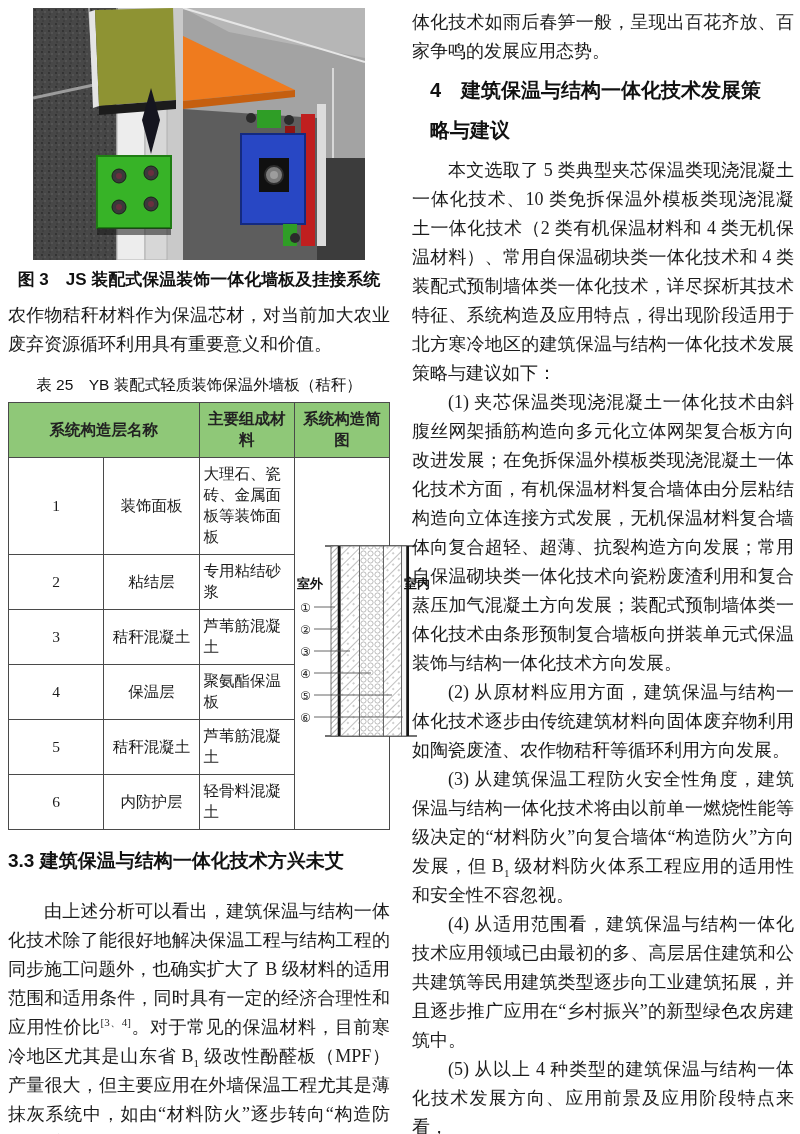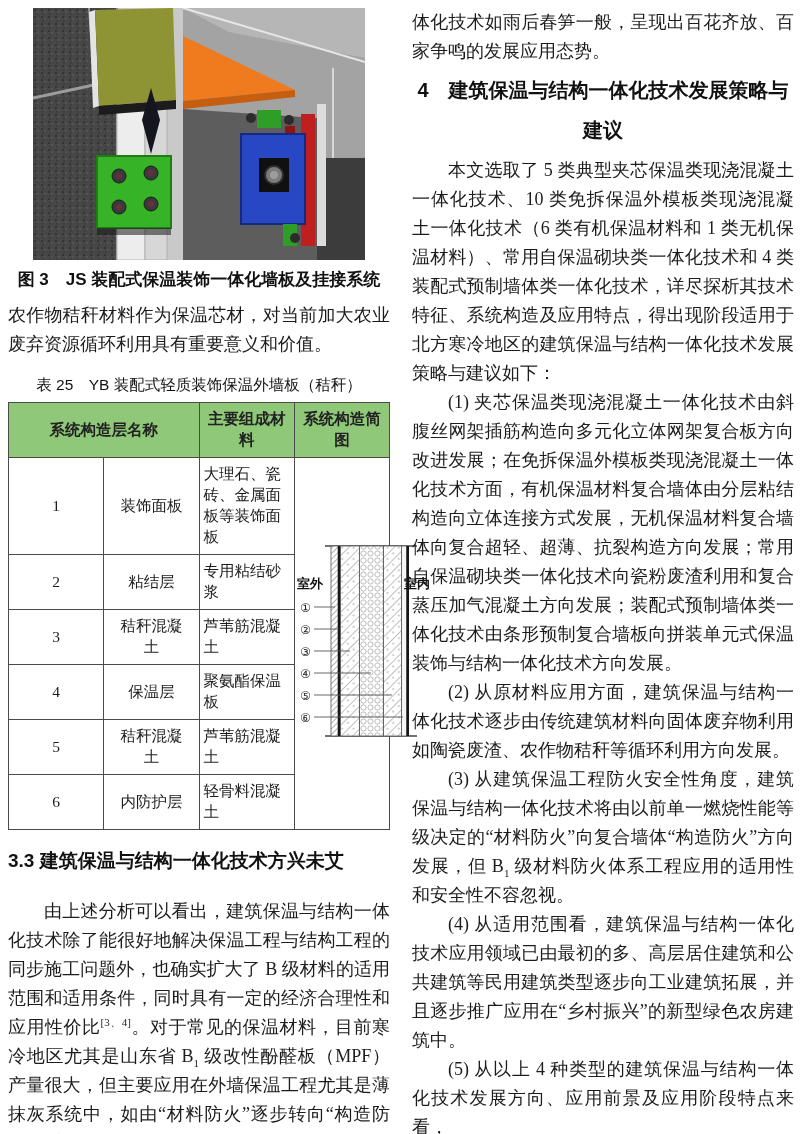--- a/index.html
+++ b/index.html
@@ -22,29 +22,29 @@
   .table-title{
     text-align:center;font-family:"Liberation Sans","DejaVu Sans",sans-serif;
     font-weight:normal;font-size:15.5px;margin:16px 0 6px;color:#111;
   }
   table{border-collapse:collapse;width:100%;font-size:15.5px;table-layout:fixed;}
   th,td{border:1px solid #4a4a4a;}
   thead th{
     background:#8fc878;font-weight:bold;color:#222;padding:6px 2px;
     font-size:15.5px;text-align:center;
   }
-  td{padding:6px 12px;vertical-align:middle;}
+  td{padding:6px 2px;vertical-align:middle;}
   td.no{width:26px;text-align:center;}
   td.nm{width:88px;text-align:center;}
   td.mt{width:102px;text-align:left;padding-left:4px;}
   td.row-h{height:40px;}
   td.diagram-cell{width:138px;padding:2px;vertical-align:middle;}
   h2.h4{
     font-family:"Liberation Sans","DejaVu Sans",sans-serif;font-weight:bold;
-    font-size:20px;line-height:40px;margin:4px 0 6px;text-align:center;color:#111;
+    font-size:20px;line-height:40px;margin:4px 18px 6px;text-align:left;color:#111;
   }
   h3.h33{
     font-family:"Liberation Sans","DejaVu Sans",sans-serif;font-weight:bold;
     font-size:19px;margin:18px 0 23px;color:#111;
   }
   .svg-text{font-family:"DejaVu Sans","Liberation Sans",sans-serif;}
 </style>
 </head>
 <body>
 
@@ -234,21 +234,21 @@
 
     <p class="body indent"><span>由上述分析可以看出，建筑保温与结构一体化技术除了能很好地解决保温工程与结构工程的同步施工问题外，也确实扩大了 B 级材料的适用范围和适用条件，同时具有一定的经济合理性和应用性价比</span><sup>[3、4]</sup><span>。对于常见的保温材料，目前寒冷地区尤其是山东省 B</span><sub>1</sub><span> 级改性酚醛板（MPF）产量很大，但主要应用在外墙保温工程尤其是薄抹灰系统中，如由“材料防火”逐步转向“构造防火”的新型防火设计思路，在建筑保温与结构一体化技术应用中或许会更好地发挥其阻燃型保温材料的优势。同时无论是外模板类现浇体系、夹芯保温现浇体系、砌体类自保温体系还是预制装配式自保温墙板体系，各种建筑保温与结构一</span></p>
   </div>
 
   <div class="col right">
 
     <p class="body">体化技术如雨后春笋一般，呈现出百花齐放、百家争鸣的发展应用态势。</p>
 
     <h2 class="h4">4　建筑保温与结构一体化技术发展策略与建议</h2>
 
-    <p class="body indent">本文选取了 5 类典型夹芯保温类现浇混凝土一体化技术、10 类免拆保温外模板类现浇混凝土一体化技术（6 类有机保温材料和 1 类无机保温材料）、常用自保温砌块类一体化技术和 4 类装配式预制墙体类一体化技术，详尽探析其技术特征、系统构造及应用特点，得出现阶段适用于北方寒冷地区的建筑保温与结构一体化技术发展策略与建议如下：</p>
+    <p class="body indent">本文选取了 5 类典型夹芯保温类现浇混凝土一体化技术、10 类免拆保温外模板类现浇混凝土一体化技术（2 类有机保温材料和 4 类无机保温材料）、常用自保温砌块类一体化技术和 4 类装配式预制墙体类一体化技术，详尽探析其技术特征、系统构造及应用特点，得出现阶段适用于北方寒冷地区的建筑保温与结构一体化技术发展策略与建议如下：</p>
 
     <p class="body indent">(1) 夹芯保温类现浇混凝土一体化技术由斜腹丝网架插筋构造向多元化立体网架复合板方向改进发展；在免拆保温外模板类现浇混凝土一体化技术方面，有机保温材料复合墙体由分层粘结构造向立体连接方式发展，无机保温材料复合墙体向复合超轻、超薄、抗裂构造方向发展；常用自保温砌块类一体化技术向瓷粉废渣利用和复合蒸压加气混凝土方向发展；装配式预制墙体类一体化技术由条形预制复合墙板向拼装单元式保温装饰与结构一体化技术方向发展。</p>
 
     <p class="body indent">(2) 从原材料应用方面，建筑保温与结构一体化技术逐步由传统建筑材料向固体废弃物利用如陶瓷废渣、农作物秸秆等循环利用方向发展。</p>
 
     <p class="body indent"><span>(3) 从建筑保温工程防火安全性角度，建筑保温与结构一体化技术将由以前单一燃烧性能等级决定的“材料防火”向复合墙体“构造防火”方向发展，但 B</span><sub>1</sub><span> 级材料防火体系工程应用的适用性和安全性不容忽视。</span></p>
 
     <p class="body indent">(4) 从适用范围看，建筑保温与结构一体化技术应用领域已由最初的多、高层居住建筑和公共建筑等民用建筑类型逐步向工业建筑拓展，并且逐步推广应用在“乡村振兴”的新型绿色农房建筑中。</p>
 
     <p class="body indent">(5) 从以上 4 种类型的建筑保温与结构一体化技术发展方向、应用前景及应用阶段特点来看，</p>

